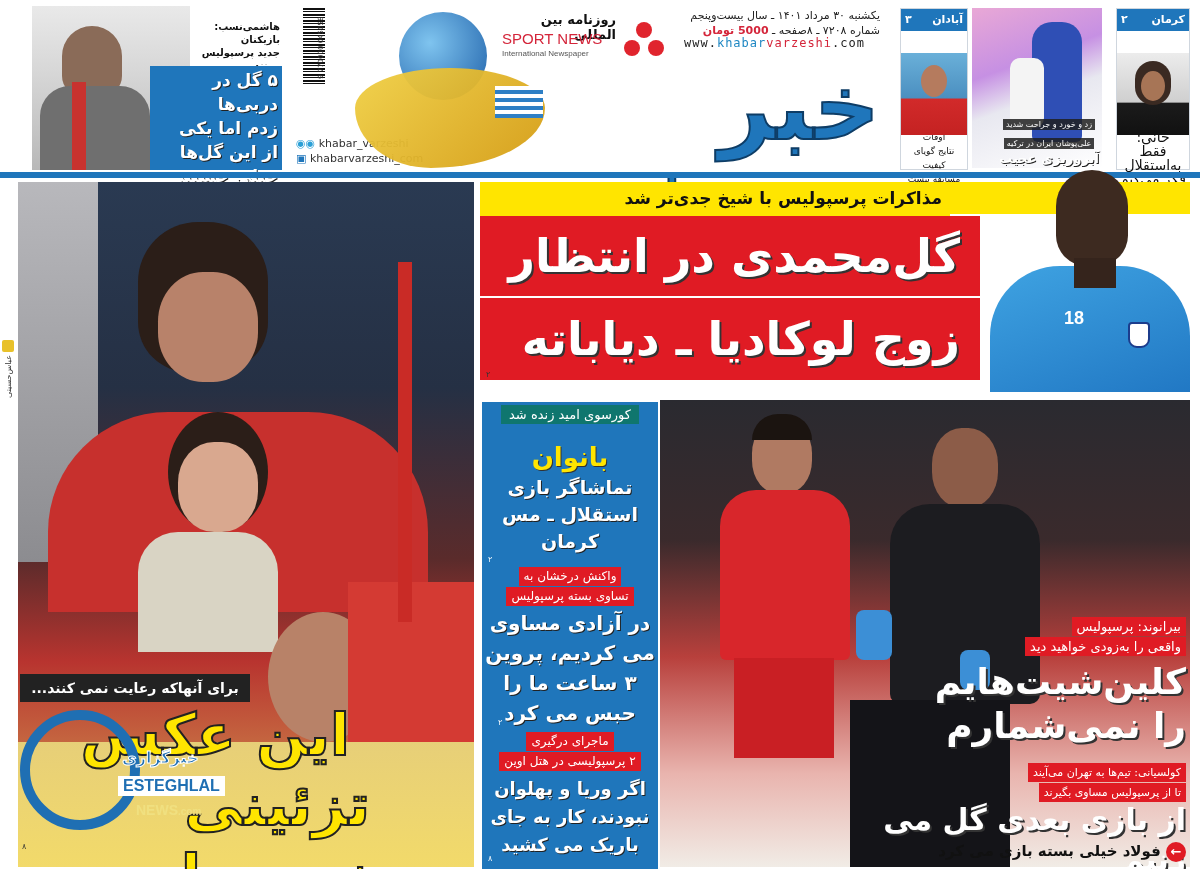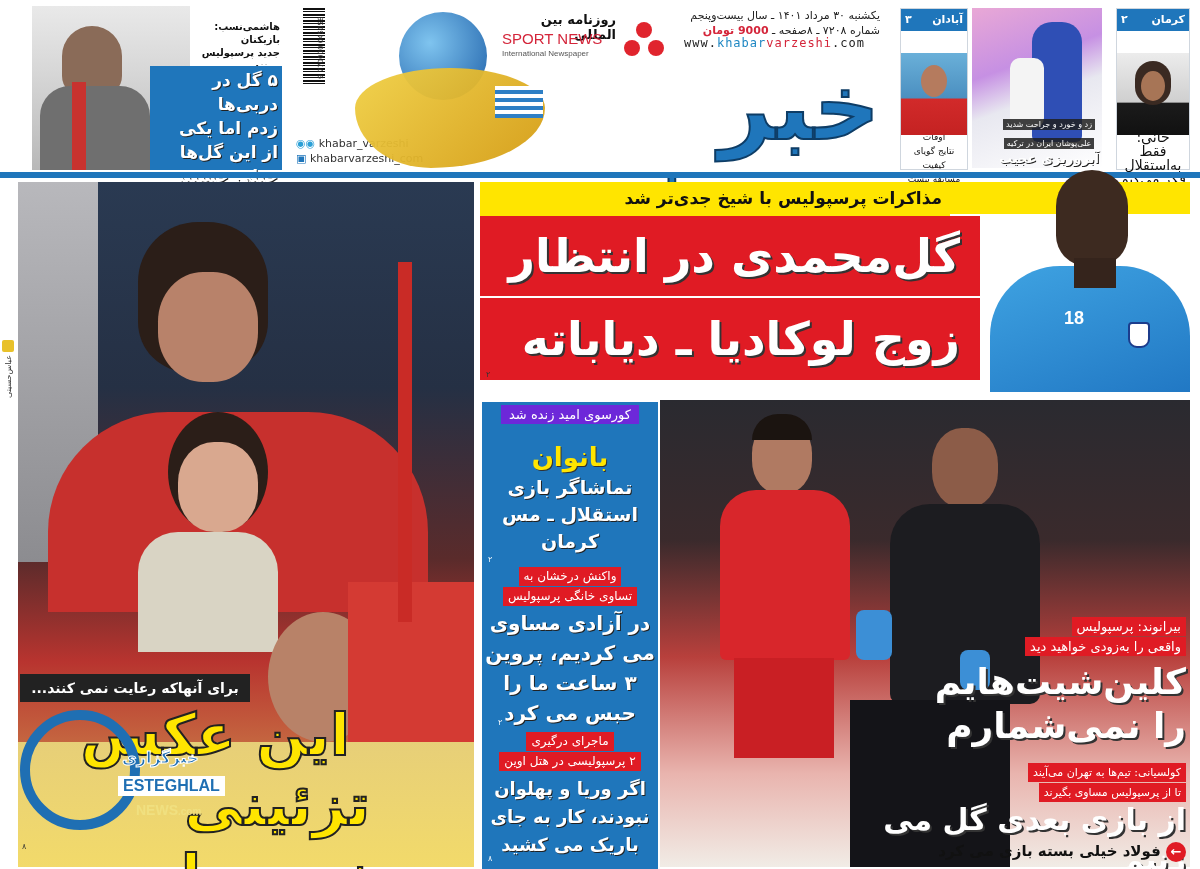--- a/index.html
+++ b/index.html
@@ -78,21 +78,21 @@
   <div class="abs" style="left:0;top:18px;width:16px;height:16px;border-radius:50%;background:#e0242d;"></div>
   <div class="abs" style="left:24px;top:18px;width:16px;height:16px;border-radius:50%;background:#e0242d;"></div>
 </div>
 
 <div class="abs rtl logo-text" style="left:500px;top:62px;width:380px;text-align:right;">
   <span style="color:#1f76bb;-webkit-text-stroke:2px #0e3d66;">خبر ورزشی</span>
 </div>
 
 <div class="abs rtl issue-line" style="left:660px;top:8px;width:220px;">
   <div>یکشنبه ۳۰ مرداد ۱۴۰۱ ـ سال بیست‌وپنجم</div>
-  <div><span>شماره ۷۲۰۸ ـ ۸صفحه ـ</span> <span class="price">9000 تومان</span></div>
+  <div><span>شماره ۷۲۰۸ ـ ۸صفحه ـ</span> <span class="price">5000 تومان</span></div>
 </div>
 <div class="abs site" style="left:684px;top:36px;">
   <span>www.</span><span class="k">khabar</span><span class="v">varzeshi</span><span class="k" style="color:#222">.com</span>
 </div>
 
 <div class="abs card" style="left:900px;top:8px;width:66px;height:160px;">
   <div class="card-head" style="font-size:11px;padding:0 4px;">
       <span>آبادان</span>
       <span>۳</span>
     </div>
@@ -182,31 +182,31 @@
 <div class="photo" style="left:960px;top:170px;width:230px;height:222px;">
   <div class="abs" style="left:30px;top:96px;width:200px;height:126px;border-radius:70px 70px 0 0;background:linear-gradient(160deg,#3fa3e2,#2178c4);"></div>
   <div class="abs" style="left:96px;top:0;width:72px;height:96px;border-radius:40px 40px 34px 34px;background:#3d2a20;"></div>
   <div class="abs" style="left:114px;top:88px;width:42px;height:30px;background:#35241c;"></div>
   <div class="abs" style="left:104px;top:138px;color:#fff;font-size:18px;font-weight:bold;font-family:'Liberation Sans',sans-serif;">18</div>
   <div class="abs" style="left:168px;top:152px;width:18px;height:22px;border-radius:4px 4px 9px 9px;background:#fff;border:2px solid #1c3c8c;"></div>
 </div>
 
 <div class="abs bluebox rtl" style="left:480px;top:400px;width:176px;height:467px;border:2px solid #fff;">
   <div class="center" style="margin-top:2px;">
-    <div style="display:inline-block;background:#6d28d9;color:#fff;font-size:13px;padding:2px 8px;">کورسوی امید زنده شد</div>
+    <div style="display:inline-block;background:#0f766e;color:#fff;font-size:13px;padding:2px 8px;">کورسوی امید زنده شد</div>
   </div>
   <div class="center" style="color:#ffe500;font-size:26px;font-weight:bold;line-height:34px;text-shadow:1px 1px 0 #333;margin-top:16px;">بانوان</div>
   <div class="center headline" style="text-align:center;font-size:19px;line-height:27px;text-shadow:1px 1px 0 #222;">
     <div>تماشاگر بازی</div>
     <div>استقلال ـ مس کرمان</div>
   </div>
   <div class="smallnum" style="text-align:left;padding-left:6px;color:#fff;">۲</div>
   <div class="center" style="margin-top:2px;line-height:18px;">
     <div class="redlabel">واکنش درخشان به</div><br>
-    <div class="redlabel">تساوی خانگی پرسپولیس</div>
+    <div class="redlabel">تساوی بسته پرسپولیس</div>
   </div>
   <div class="center headline" style="text-align:center;font-size:20px;line-height:30px;text-shadow:1px 1px 0 #222;margin-top:2px;">
     <div>در آزادی مساوی</div>
     <div>می کردیم، پروین</div>
     <div>۳ ساعت ما را</div>
     <div>حبس می کرد</div>
   </div>
   <div class="smallnum" style="text-align:left;padding-left:16px;color:#fff;margin-top:-10px;">۲</div>
   <div class="center" style="margin-top:4px;line-height:18px;">
     <div class="redlabel">ماجرای درگیری</div><br>

